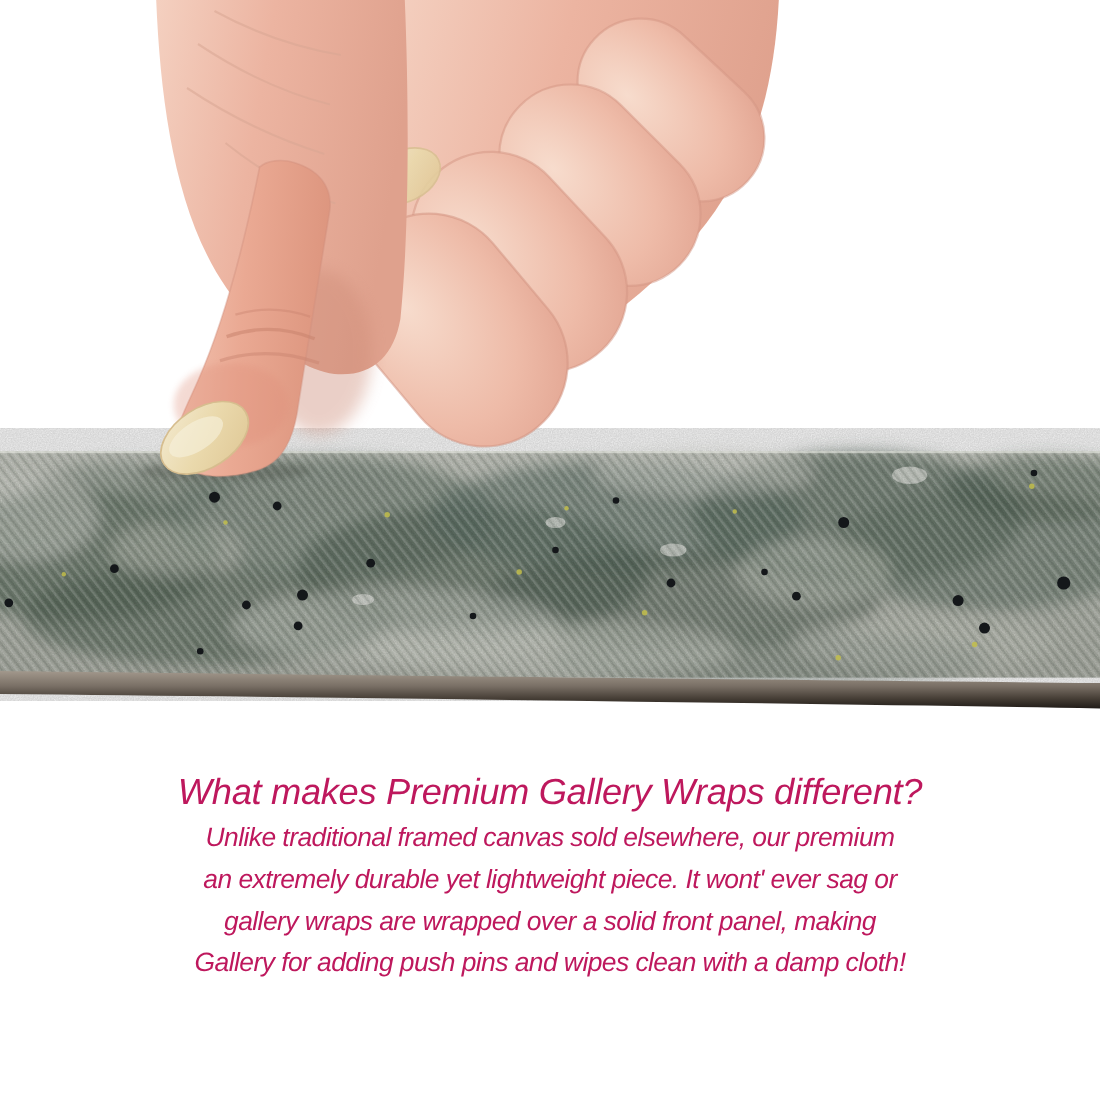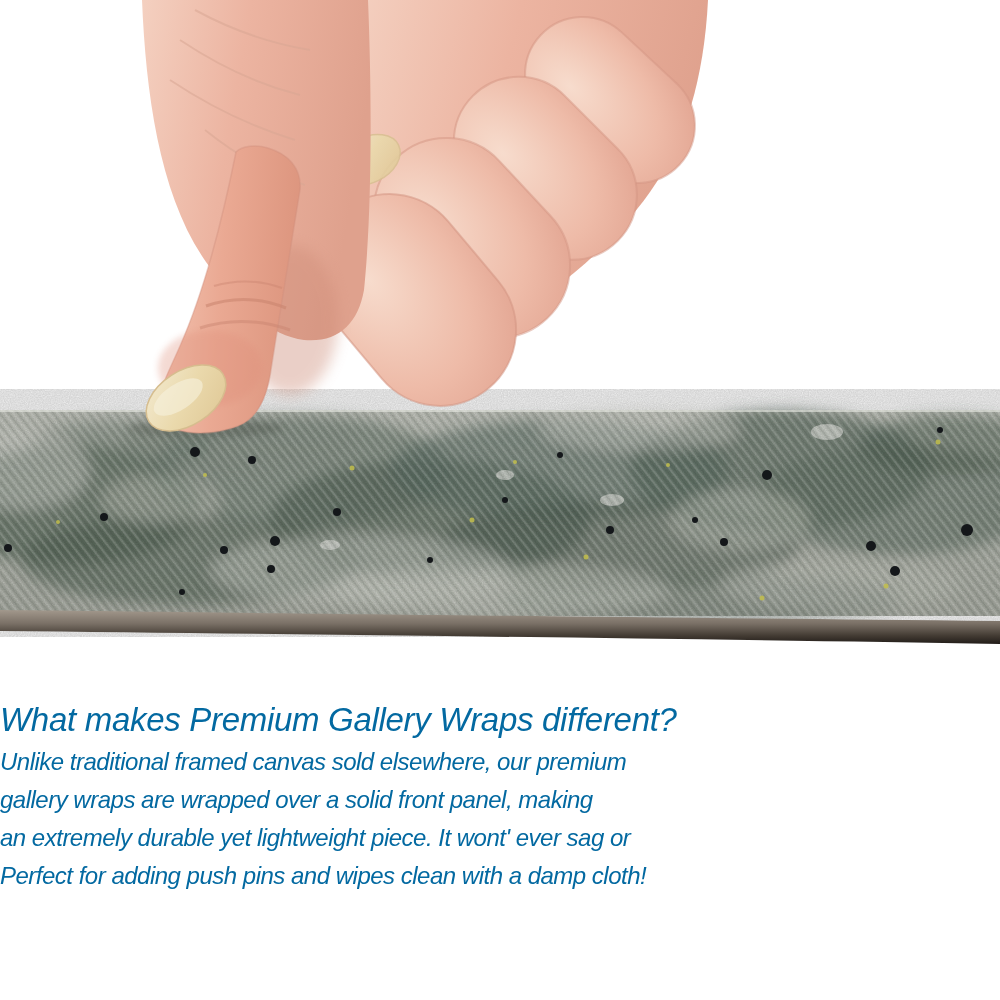--- a/index.html
+++ b/index.html
@@ -11,22 +11,22 @@
     font-family:"Liberation Sans",sans-serif;
   }
   .photo{
     position:absolute;top:0;left:0;
     width:1000px;height:660px;
     display:block;
   }
   .caption{
     position:absolute;
     top:700px;left:0;right:0;
-    text-align:left;
-    color:#0369a1;
+    text-align:center;
+    color:#be185d;
   }
   .caption h1{
     margin:0 0 3px 0;
     font-style:italic;
     font-weight:400;
     font-size:33px;
     line-height:40px;
     letter-spacing:-0.3px;
   }
   .caption p{
@@ -224,18 +224,18 @@
           <ellipse rx="44" ry="27" fill="url(#nailG)" stroke="#d6bd8e" stroke-width="1.5"></ellipse>
           <ellipse cx="-6" cy="-5" rx="28" ry="13" fill="#f7f1dd" opacity="0.6"></ellipse>
         </g>
       </g>
     </g>
   </svg>
 
   <div class="caption">
     <h1>What makes Premium Gallery Wraps different?</h1>
     <p>Unlike traditional framed canvas sold elsewhere, our premium</p>
+    <p>an extremely durable yet lightweight piece. It wont' ever sag or</p>
     <p>gallery wraps are wrapped over a solid front panel, making</p>
-    <p>an extremely durable yet lightweight piece. It wont' ever sag or</p>
-    <p>Perfect for adding push pins and wipes clean with a damp cloth!</p>
+    <p>Gallery for adding push pins and wipes clean with a damp cloth!</p>
   </div>
 
 </div>
 
 </body></html>

